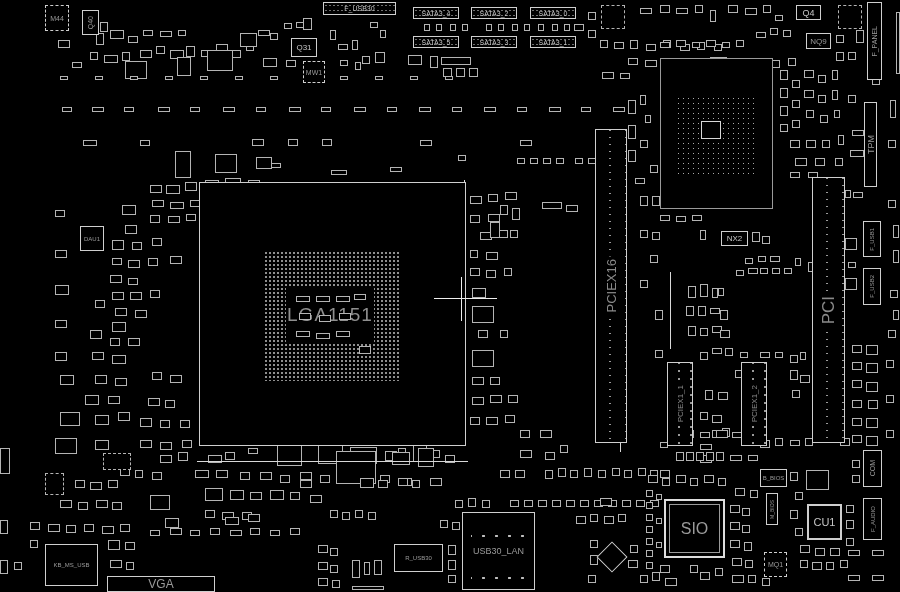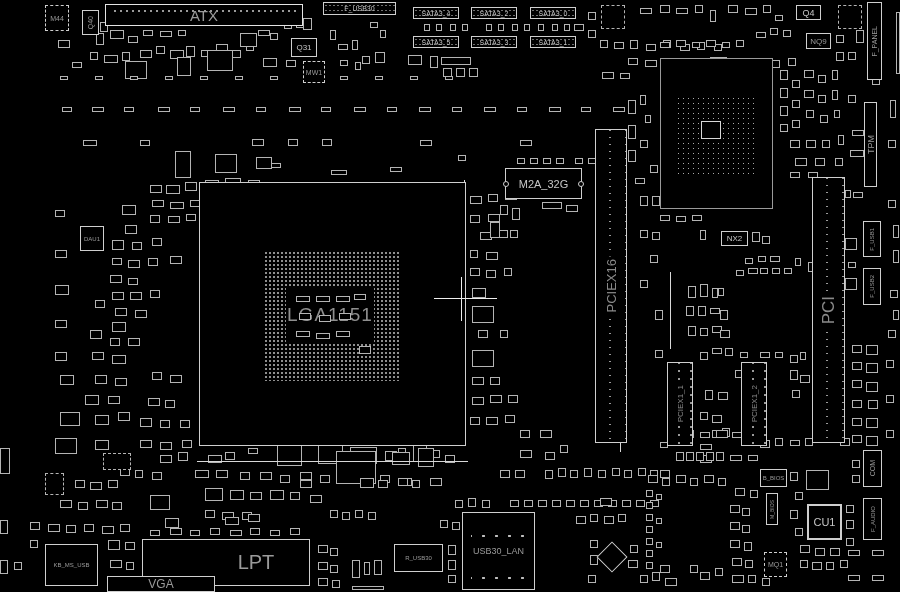--- a/index.html
+++ b/index.html
@@ -647,24 +647,20 @@
   <div class="tline" style="left:464px;top:180px;width:1px;height:76px;"></div>
   <div class="tline" style="left:670px;top:272px;width:1px;height:77px;"></div>
   <div class="tline" style="left:620px;top:371px;width:1px;height:81px;"></div>
 
   <div class="c qfn" style="left:45px;top:5px;width:24px;height:26px;font-size:7px;">
     <span>M44</span>
     </div>
   <div class="c" style="left:82px;top:10px;width:17px;height:25px;font-size:7px;">
     <span class="v">Q40</span>
     </div>
-  <div class="c" style="left:105px;top:4px;width:198px;height:22px;font-size:15px;border-color:#e4e4e4;">
-    <div class="dotsrow" style="position:absolute;left:4px;top:1px;width:188px;height:6px;"></div>
-    <span>ATX</span>
-    </div>
   <div class="c micro" style="left:323px;top:2px;width:73px;height:13px;font-size:7px;">
     <span class="bright">F_USB30</span>
     </div>
 
   <div class="c micro" style="left:413px;top:7px;width:46px;height:12px;font-size:7px;">
     <span class="bright">SATA3_4</span>
     </div>
   <div class="c micro" style="left:471px;top:7px;width:46px;height:12px;font-size:7px;">
     <span class="bright">SATA3_2</span>
     </div>
@@ -685,25 +681,20 @@
     <span class="bright">Q4</span>
     </div>
   <div class="c" style="left:806px;top:33px;width:25px;height:16px;font-size:8px;">
     <span>NQ9</span>
     </div>
   <div class="c" style="left:867px;top:2px;width:15px;height:78px;font-size:7px;">
     <span class="v">F_PANEL</span>
     </div>
 
 
-  <div class="c" style="left:505px;top:168px;width:77px;height:31px;font-size:11px;">
-    <div class="hole" style="left:-3px;top:12px;"></div>
-    <div class="hole" style="right:-3px;top:12px;"></div>
-    <span class="bright">M2A_32G</span>
-    </div>
 
   <div class="c" style="left:199px;top:182px;width:267px;height:264px;">
     <div class="socketdots" style="position:absolute;left:64px;top:68px;width:137px;height:130px;"></div>
     <div style="position:absolute;left:86px;top:103px;width:88px;height:57px;background:#000;display:flex;align-items:center;justify-content:center;">
       <span style="font-size:19px;color:#8f8f8f;letter-spacing:1px;">LGA1151</span>
       </div>
     <div class="passive" style="left:96px;top:113px;width:14px;height:6px;"></div>
     <div class="passive" style="left:116px;top:113px;width:14px;height:6px;"></div>
     <div class="passive" style="left:136px;top:113px;width:14px;height:6px;"></div>
     <div class="passive" style="left:154px;top:111px;width:12px;height:6px;"></div>
@@ -759,42 +750,41 @@
   <div class="c" style="left:291px;top:38px;width:26px;height:19px;font-size:8px;">
     <span class="bright">Q31</span>
     </div>
   <div class="c qfn" style="left:303px;top:61px;width:22px;height:22px;font-size:7px;">
     <span>MW1</span>
     </div>
   <div class="c" style="left:80px;top:226px;width:24px;height:25px;font-size:6px;">
     <span>DAU1</span>
     </div>
 
+  <div class="c thick" style="left:664px;top:499px;width:61px;height:59px;font-size:16px;">
+    <span>SIO</span>
+    </div>
   <div class="c" style="left:807px;top:504px;width:35px;height:36px;font-size:11px;border-width:2px;">
     <span class="bright">CU1</span>
     </div>
   <div class="c" style="left:766px;top:493px;width:12px;height:32px;font-size:5px;">
     <span class="v">M_BIOS</span>
     </div>
   <div class="c" style="left:760px;top:469px;width:27px;height:18px;font-size:6px;">
     <span>B_BIOS</span>
     </div>
   <div class="c qfn" style="left:764px;top:552px;width:23px;height:25px;font-size:7px;">
     <span>MQ1</span>
     </div>
 
   <div class="c" style="left:45px;top:544px;width:53px;height:42px;font-size:6px;">
     <div class="sparse" style="position:absolute;left:5px;top:4px;width:44px;height:12px;"></div>
     <div class="sparse" style="position:absolute;left:5px;top:26px;width:44px;height:12px;"></div>
     <span style="background:#000;">KB_MS_USB</span>
     </div>
-  <div class="c" style="left:142px;top:539px;width:168px;height:47px;font-size:20px;">
-    <div class="sparse" style="position:absolute;left:40px;top:6px;width:120px;height:12px;"></div>
-    <span style="margin-left:60px;">LPT</span>
-    </div>
   <div class="c" style="left:107px;top:576px;width:108px;height:16px;font-size:12px;">
     <span>VGA</span>
     </div>
   <div class="c" style="left:394px;top:544px;width:49px;height:28px;font-size:6px;">
     <div class="sparse" style="position:absolute;left:3px;top:2px;width:42px;height:8px;"></div>
     <span style="background:#000;">R_USB30</span>
     </div>
   <div class="c" style="left:462px;top:512px;width:73px;height:78px;font-size:9px;">
     <div class="sparse" style="position:absolute;left:8px;top:10px;width:56px;height:26px;"></div>
     <div class="sparse" style="position:absolute;left:8px;top:52px;width:56px;height:20px;"></div>

